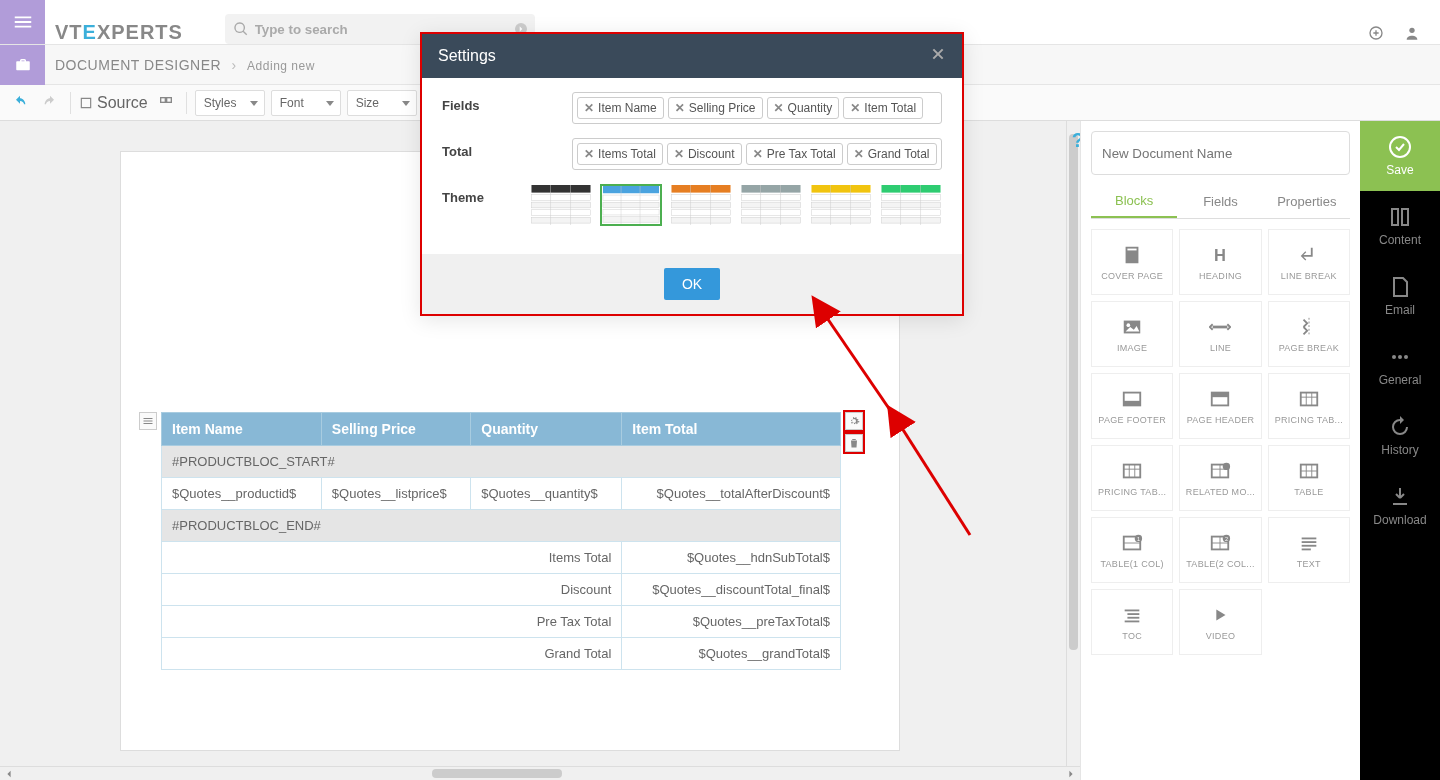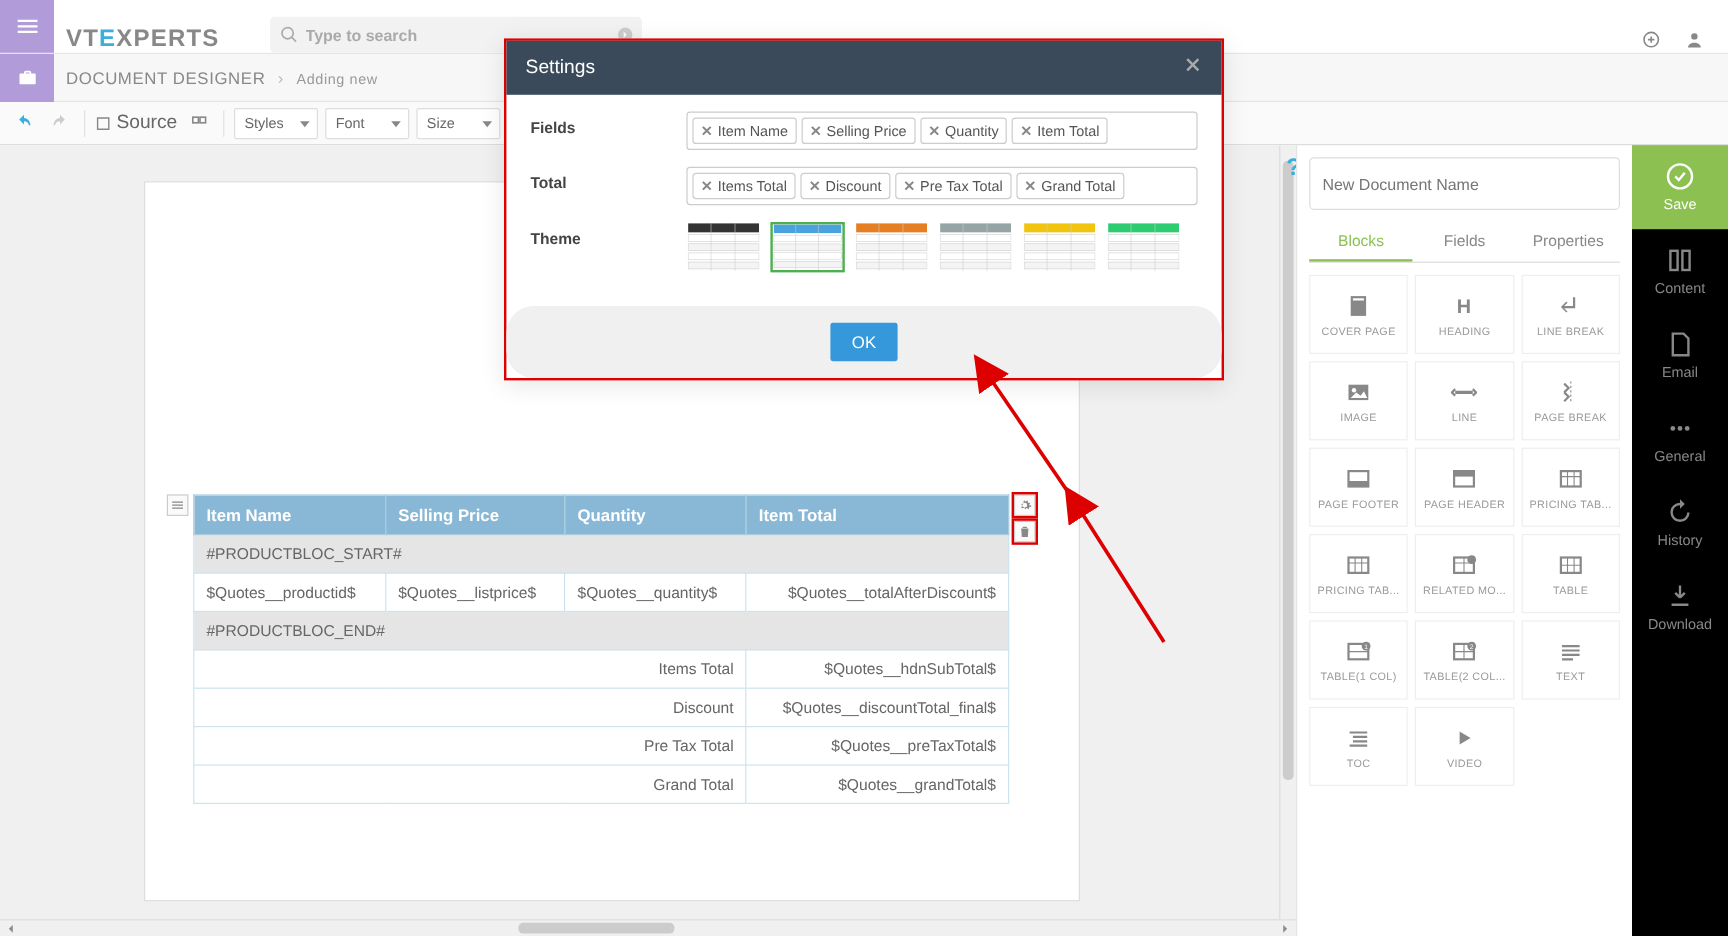--- a/index.html
+++ b/index.html
@@ -47,21 +47,21 @@
 
 .right { width: 280px; background: #fff; border-left: 1px solid #e5e5e5; padding: 10px; }
 .farright { width: 80px; background: #000000; display: flex; flex-direction: column; }
 .farbtn { height: 70px; display: flex; flex-direction: column; align-items: center; justify-content: center; gap: 4px; font-size: 12px; color: #888; cursor: pointer; }
 .farbtn svg { width: 24px; height: 24px; fill: #888; }
 .farbtn.save { background: #8CC152; color: #fff; }
 .farbtn.save svg { fill: #fff; }
 
 
 .docname { width: 100%; height: 44px; border: 1px solid #ddd; border-radius: 4px; padding: 0 10px; margin-bottom: 10px; color: #999; }
-.rtabs { display: flex; border-bottom: 1px solid #ddd; margin-bottom: 10px; }
+.rtabs { display: flex; border-bottom: 1px solid #ddd; margin-bottom: 10px; align-items: center; }
 .rtab { flex: 1; text-align: center; padding: 8px 0; font-size: 13px; color: #888; cursor: pointer; }
 .rtab.active { color: #8CC152; border-bottom: 2px solid #8CC152; }
 .bgrid { display: grid; grid-template-columns: repeat(3, 1fr); gap: 6px; }
 .bitem { height: 66px; border: 1px solid #eee; display: flex; flex-direction: column; align-items: center; justify-content: center; gap: 5px; cursor: pointer; }
 .bitem svg { width: 22px; height: 22px; fill: #888; }
 .bitem span { font-size: 9px; color: #999; letter-spacing: .3px; }
 
 
 .pblock { margin-top: 260px; margin-left: 40px; width: 680px; position: relative; }
 .phandle { position: absolute; left: -22px; top: 0; width: 18px; height: 18px; border: 1px solid #ccc; background: #fafafa; display: flex; align-items: center; justify-content: center; cursor: move; }
@@ -69,35 +69,35 @@
 .pctrl { position: absolute; right: -22px; top: 0; width: 18px; display: flex; flex-direction: column; gap: 4px; }
 .pctrl .ic { width: 18px; height: 18px; border: 1px solid #ccc; background: #fafafa; display: flex; align-items: center; justify-content: center; cursor: pointer; }
 .pctrl .ic svg { width: 12px; height: 12px; fill: #888; }
 .pctrl .highlight { outline: 2px solid #d00; }
 .ptable { width: 100%; border-collapse: collapse; }
 .ptable th { background: #88B8D6; color: #fff; text-align: left; padding: 8px 10px; font-weight: 600; font-size: 14px; border: 1px solid #a8cce0; }
 .ptable td { border: 1px solid #cde3ee; padding: 8px 10px; color: #666; font-size: 13px; }
 .ptable .span { background: #e5e5e5; }
 .ptable .rowlabel { text-align: right; }
 .ptable .val { text-align: right; }
-.modal { position: absolute; left: 420px; top: 32px; width: 600px; border: 2px solid #d00; background: #fff; z-index: 100; pointer-events: auto; box-shadow: 0 4px 20px rgba(0,0,0,.1); }
+.modal { position: absolute; left: 420px; top: 32px; width: 544px; border: 2px solid #d00; background: #fff; z-index: 100; pointer-events: auto; box-shadow: 0 4px 20px rgba(0,0,0,.1); }
 .mhead { background: #3a4a5a; color: #fff; padding: 12px 16px; font-size: 16px; display: flex; align-items: center; }
 .mhead .close { margin-left: auto; cursor: pointer; }
 .mhead .close svg { width: 16px; height: 16px; fill: #aaa; }
 .mbody { padding: 14px 20px; }
 .mrow { display: flex; align-items: flex-start; margin-bottom: 14px; }
 .mrow .lbl { width: 130px; font-weight: 600; color: #444; padding-top: 6px; }
 .tagbox { flex: 1; border: 1px solid #ccc; border-radius: 3px; padding: 4px; display: flex; flex-wrap: wrap; gap: 4px; }
 .tag { border: 1px solid #ccc; border-radius: 3px; padding: 3px 6px; font-size: 12px; color: #555; display: flex; align-items: center; gap: 4px; background: #fff; }
 .tag .x { font-weight: bold; color: #888; cursor: pointer; }
 .themes { display: flex; gap: 8px; }
 .theme { width: 62px; height: 42px; cursor: pointer; border: 1px solid transparent; }
 .theme.sel { border: 2px solid #4CAF50; }
 .theme-svg { width: 100%; height: 100%; }
-.mfoot { background: #f0f0f0; padding: 14px; text-align: center; border-radius: 23px; }
+.mfoot { background: #f0f0f0; padding: 14px; text-align: center; }
 .okbtn { background: #3498db; color: #fff; border: none; padding: 8px 18px; font-size: 14px; cursor: pointer; border-radius: 2px; }
 
 
 .arrow { position: absolute; z-index: 200; }
 .arrow svg { overflow: visible; }
 
 
 .hscroll { position: absolute; bottom: 0; left: 0; right: 0; height: 14px; background: #f0f0f0; border-top: 1px solid #ddd; }
 .hscroll .thumb { position: absolute; left: 40%; width: 12%; top: 2px; bottom: 2px; background: #ccc; border-radius: 4px; }
 .hscroll .arr { position: absolute; top: 2px; width: 14px; height: 10px; display: flex; align-items: center; justify-content: center; }

